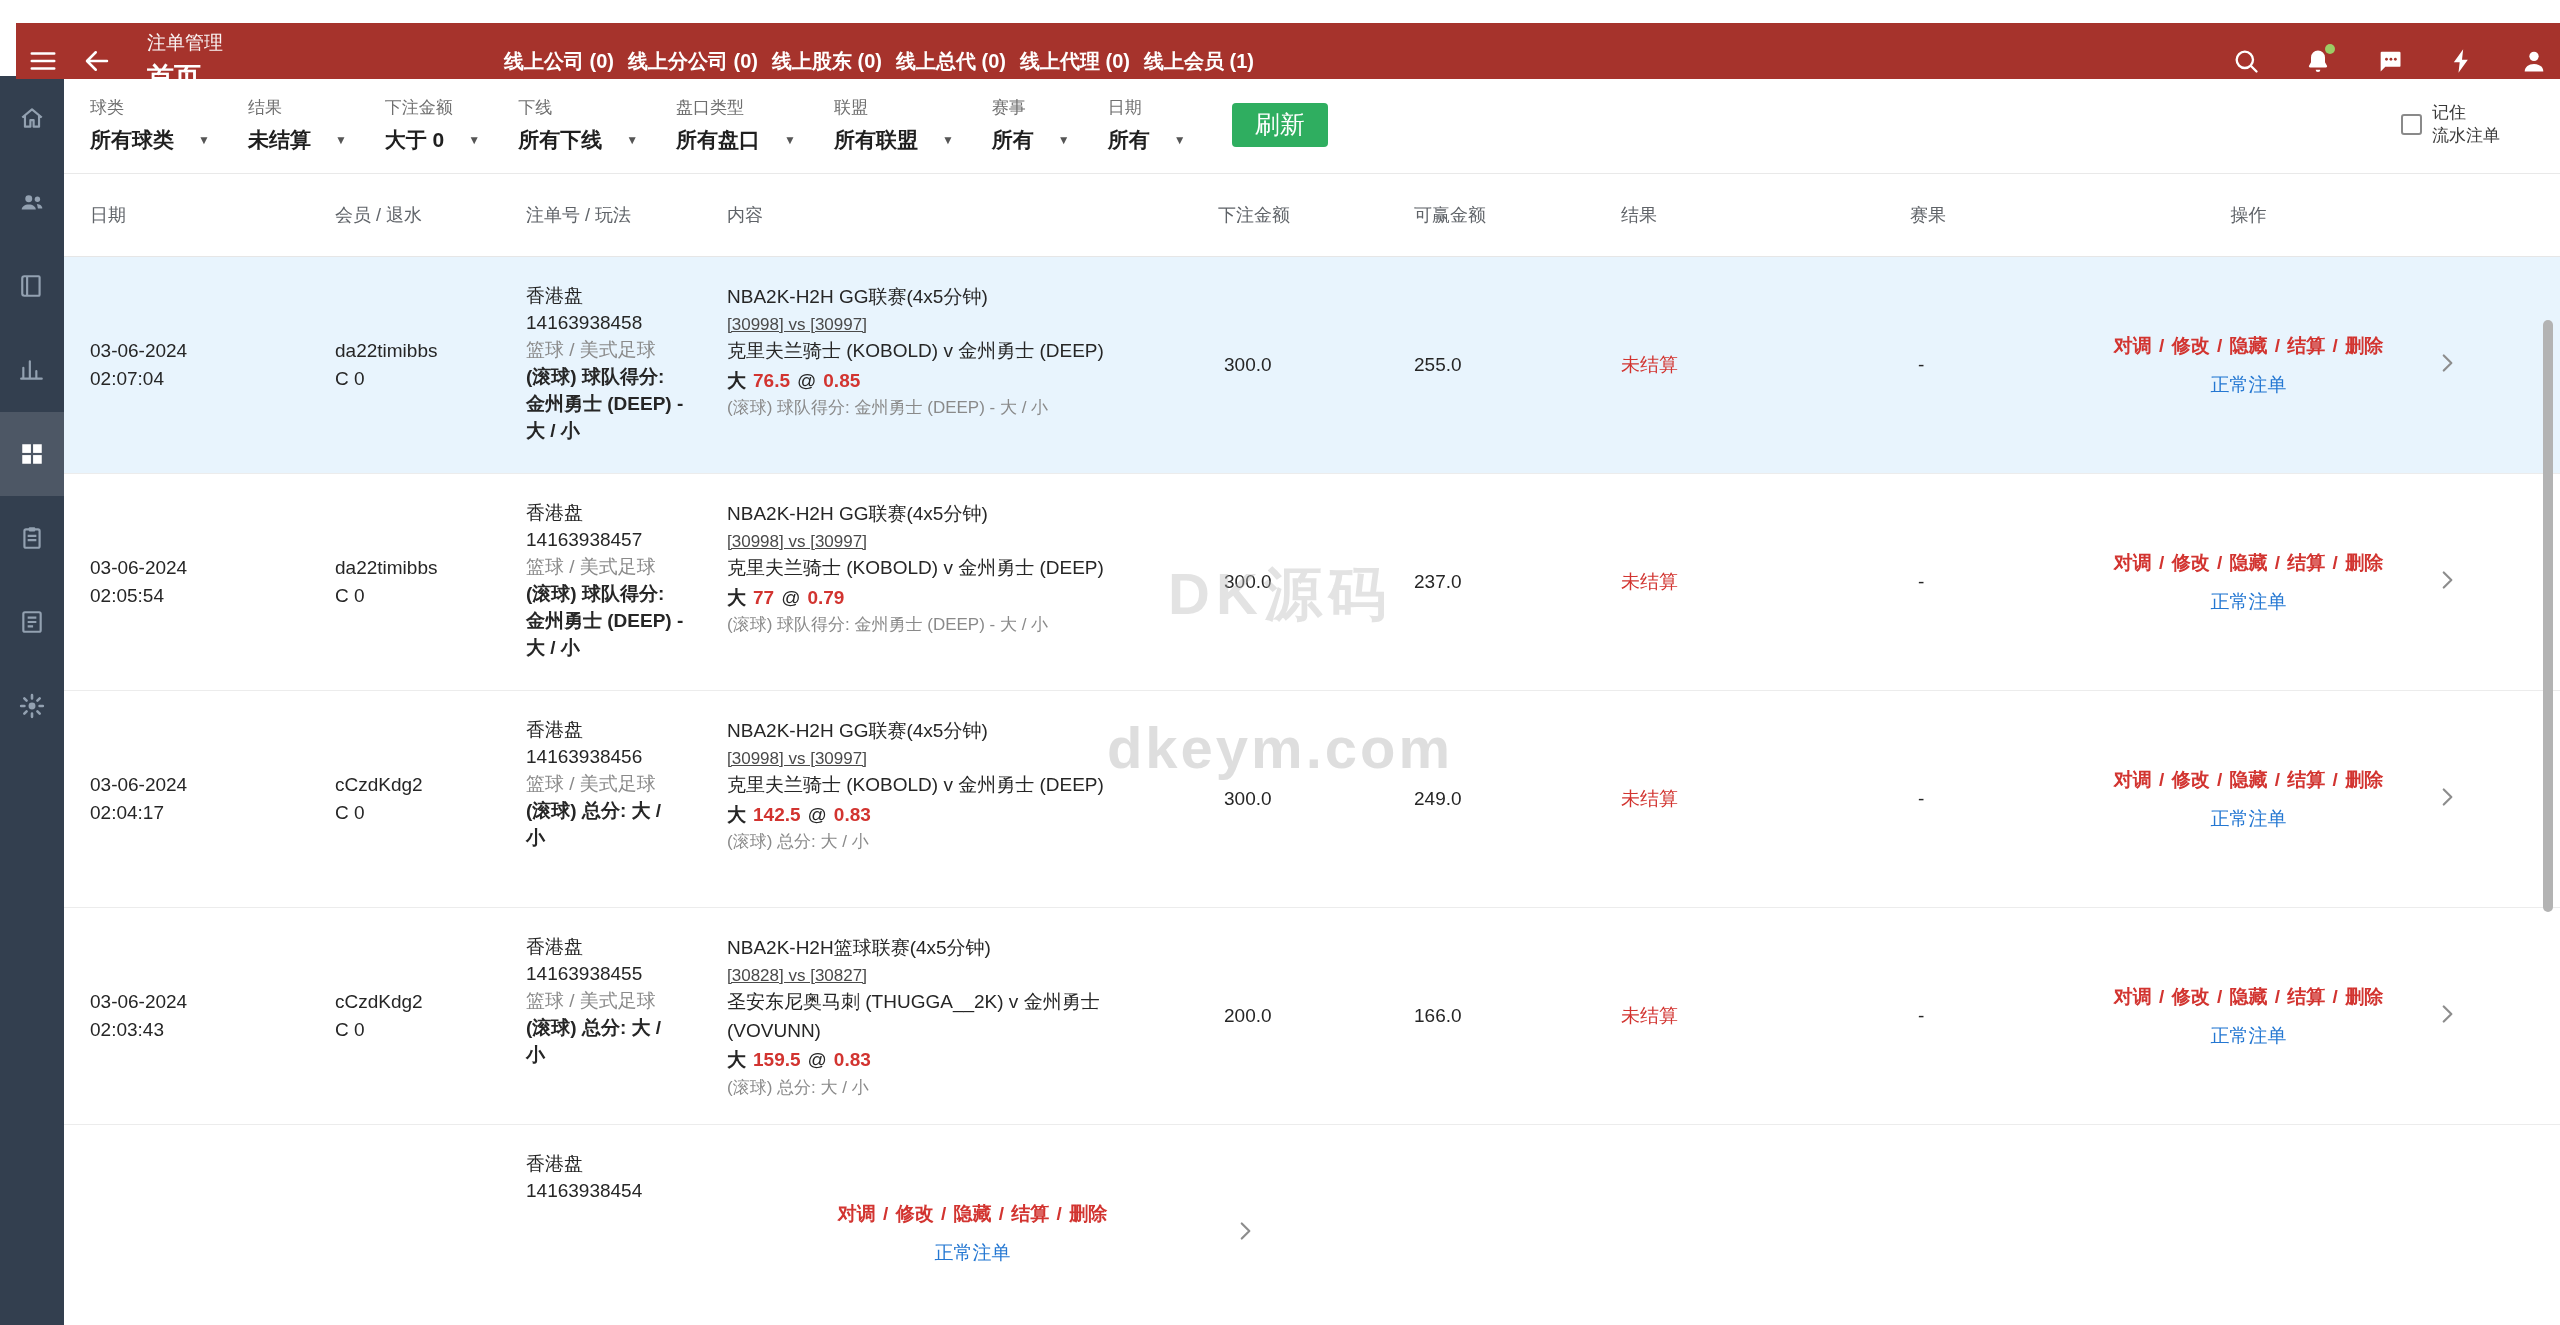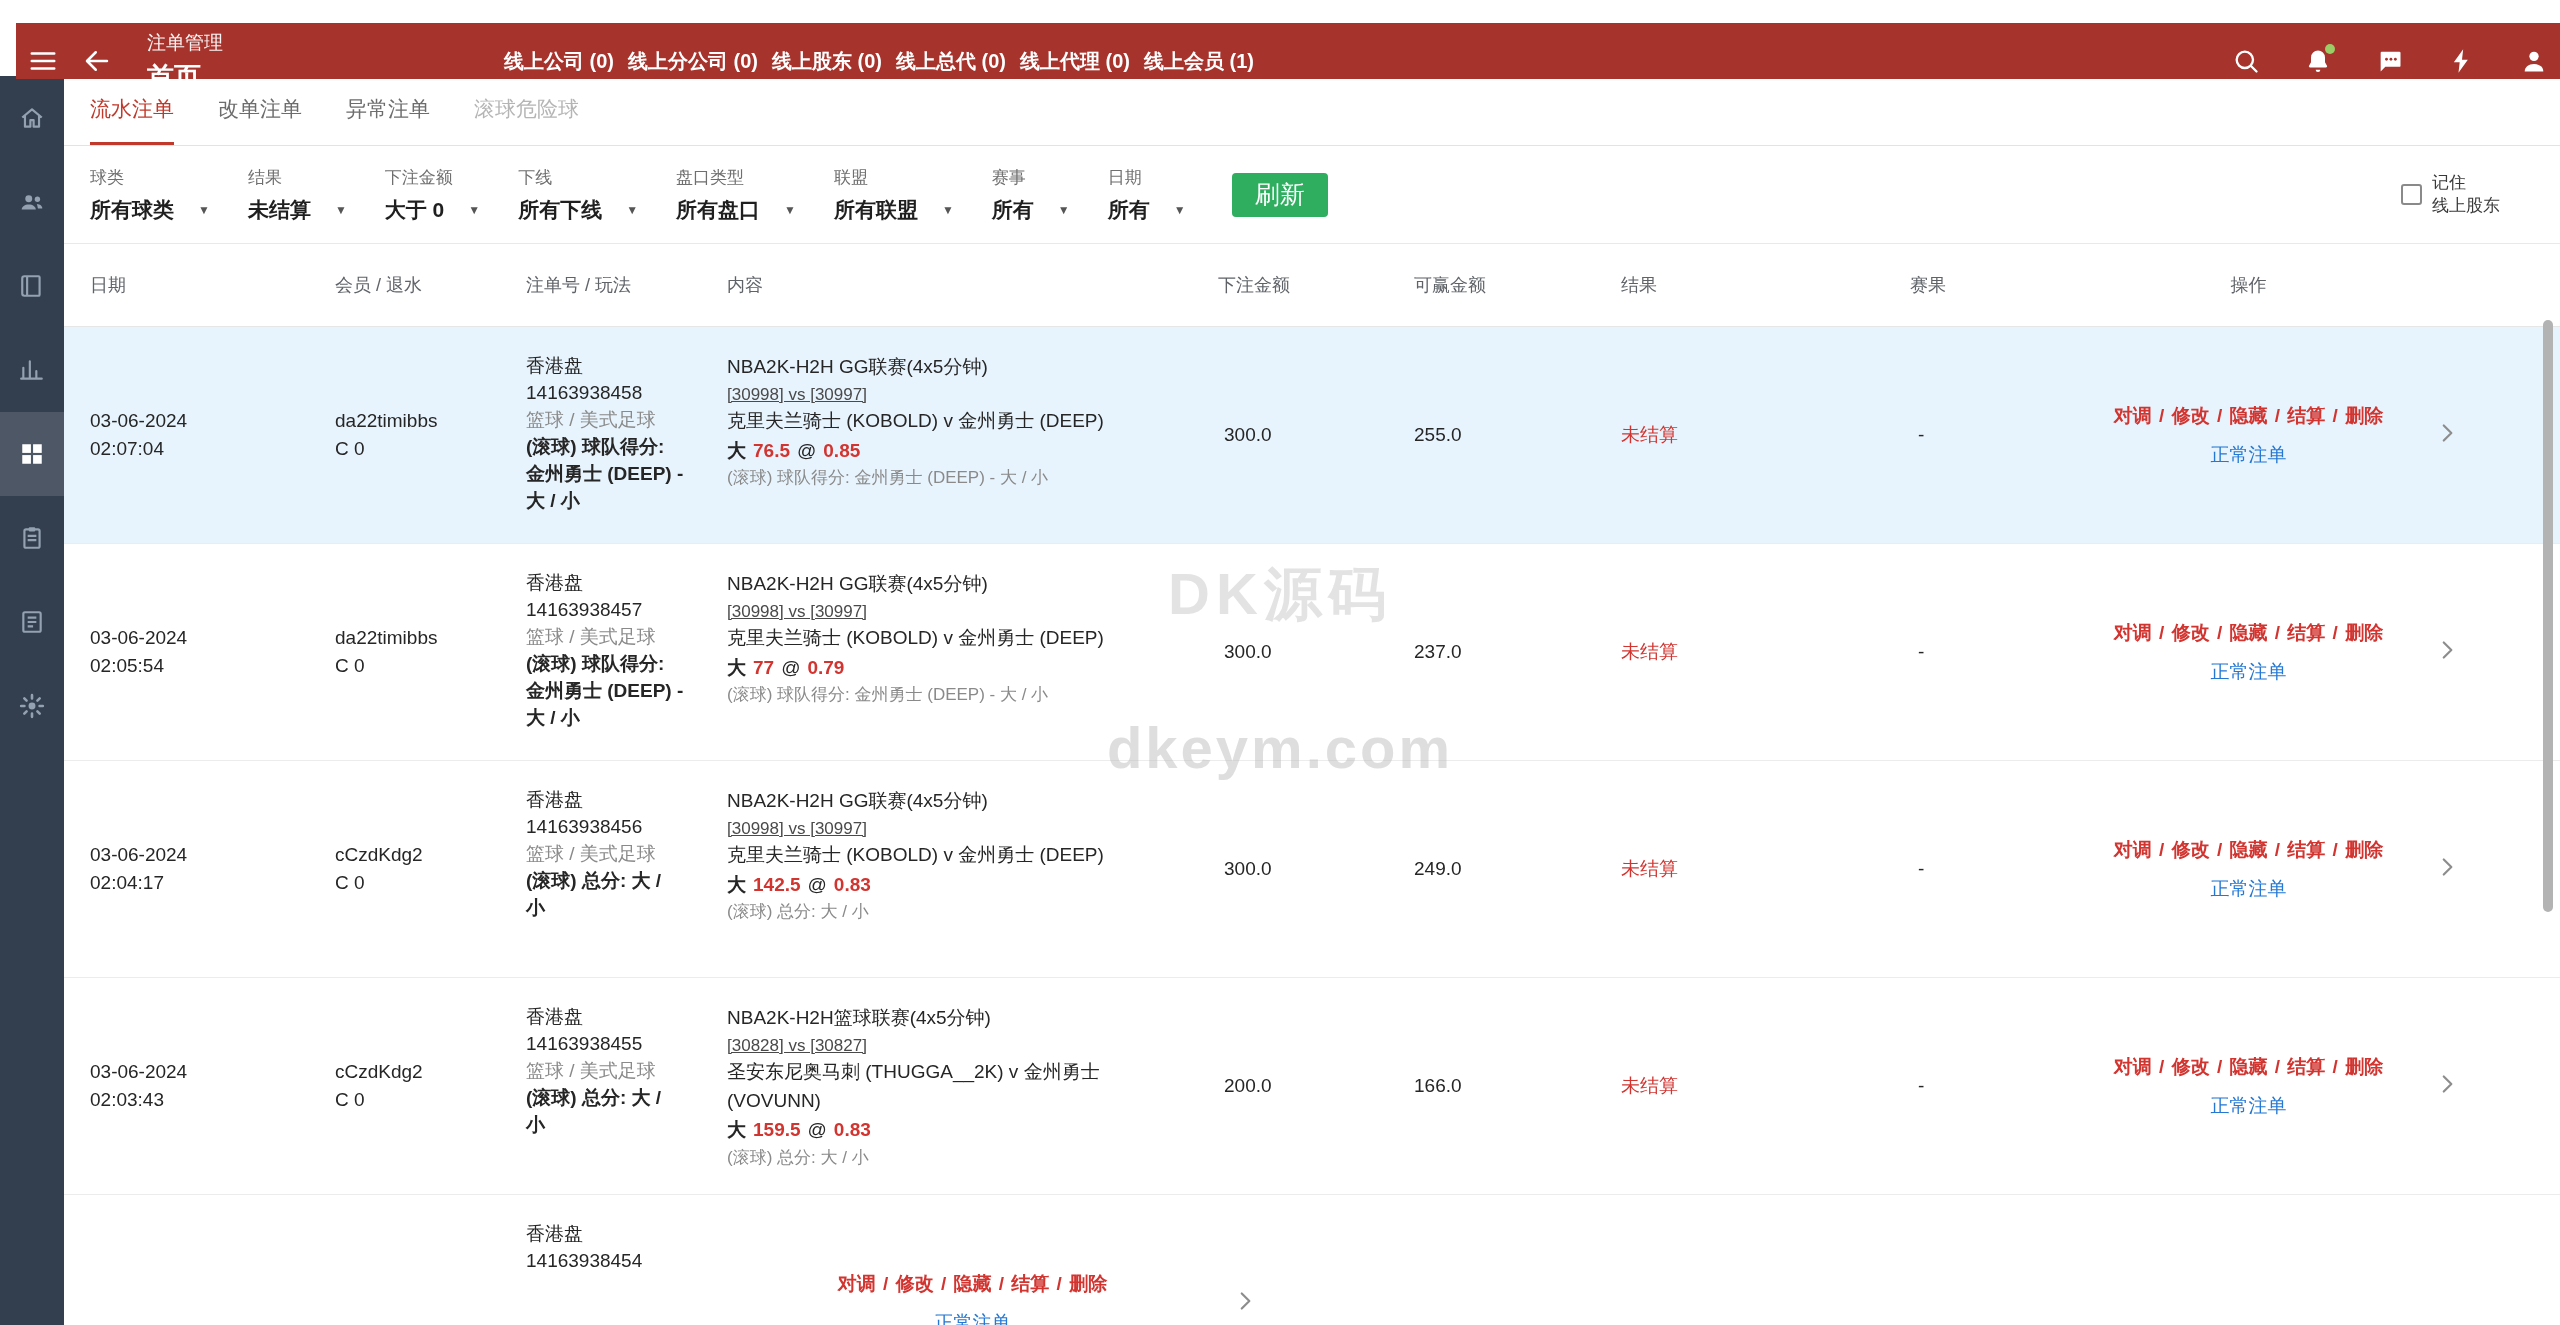--- a/index.html
+++ b/index.html
@@ -198,26 +198,20 @@
         <span class="svg-icon">
           <svg viewBox="0 0 24 24">
             <circle cx="12" cy="12" r="3.2" fill="currentColor"></circle>
             <path d="M12 2v3M12 19v3M2 12h3M19 12h3M4.9 4.9l2.1 2.1M17 17l2.1 2.1M19.1 4.9L17 7M7 17l-2.1 2.1" stroke="currentColor" stroke-width="2.4" stroke-linecap="round"></path>
           </svg>
         </span>
       </div>
     </aside>
 
   <main class="main">
-    <div class="tabs">
-        <div class="tab active">流水注单</div>
-        <div class="tab">改单注单</div>
-        <div class="tab">异常注单</div>
-        <div class="tab disabled">滚球危险球</div>
-      </div>
 
     <div class="filterbar">
       <div class="filters">
           <div class="filter">
             <div class="f-label">球类</div>
             <div class="f-value">
               <span>所有球类</span>
               <span class="caret">▼</span>
             </div>
           </div>
@@ -269,21 +263,21 @@
               <span>所有</span>
               <span class="caret">▼</span>
             </div>
           </div>
         </div>
       <button class="refresh-btn">刷新</button>
       <label class="remember">
         <span class="checkbox"></span>
         <span class="remember-label">
             <div>记住</div>
-            <div>线上股东</div>
+            <div>流水注单</div>
           </span>
       </label>
     </div>
 
     <div class="table">
       <div class="thead">
           <div>日期</div>
           <div>会员 / 退水</div>
           <div>注单号 / 玩法</div>
           <div>内容</div>

